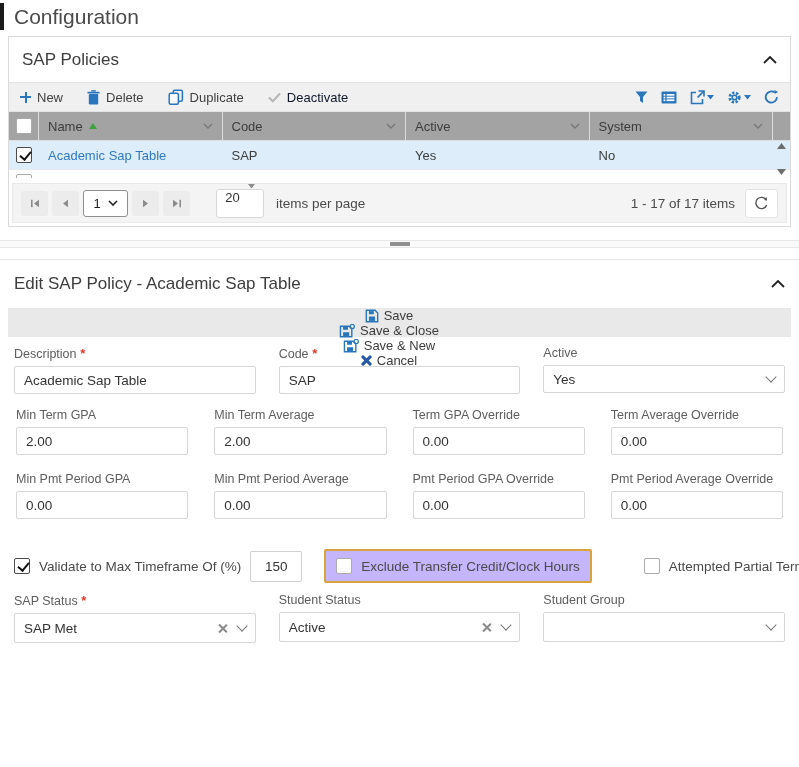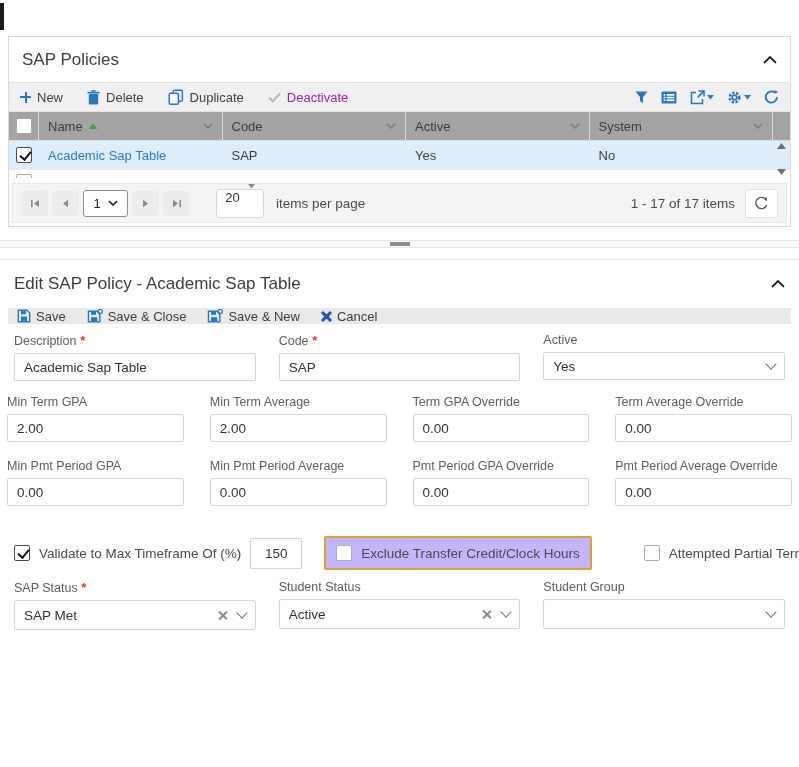--- a/index.html
+++ b/index.html
@@ -15,21 +15,21 @@
 
   
   .panel-grid{ margin:3px 8px 0 8px; border:1px solid #dadada; background:#fff; }
   .panel-head{ display:flex; align-items:center; justify-content:space-between; padding:0 13px; height:45px; }
   .panel-title{ font-size:17px; font-weight:400; color:#3d3d3d; }
   .collapse-btn{ cursor:pointer; display:flex; align-items:center; }
 
   .grid-toolbar{ height:30px; background:#f0f0f0; border-top:1px solid #e3e3e3; border-bottom:1px solid #e3e3e3;
     display:flex; align-items:center; padding:0 11px; }
   .tb-btn{ display:flex; align-items:center; gap:6px; font-size:13px; color:#3f3f3f; margin-right:24px; cursor:pointer; }
-  .tb-btn.disabled{ color:#a21caf; cursor:default; }
+  .tb-btn.disabled{ color:#0f172a; cursor:default; }
   .plus-icon{ position:relative; width:11px; height:11px; }
   .plus-icon::before,.plus-icon::after{ content:""; position:absolute; background:#2a76bc; }
   .plus-icon::before{ left:4.5px; top:0; width:2px; height:11px; }
   .plus-icon::after{ left:0; top:4.5px; width:11px; height:2px; }
   .tb-right{ margin-left:auto; display:flex; align-items:center; gap:13px; }
   .icon-btn{ display:flex; align-items:center; gap:2px; cursor:pointer; }
 
   
   .grid-header{ display:flex; height:29px; border-bottom:1px solid #dedede; background:#a3a3a3; }
   .gh-cb{ width:30px; display:flex; align-items:center; justify-content:center; border-right:1px solid #ddd; }
@@ -69,27 +69,27 @@
   .pg-refresh{ width:33px; height:29px; background:#fff; border:1px solid #e3e3e3; border-radius:3px;
     margin-left:10px; display:flex; align-items:center; justify-content:center; cursor:pointer; }
 
   
   .splitter{ margin-top:13px; height:8px; background:#fafafa; border-top:1px solid #e7e7e7; border-bottom:1px solid #e7e7e7; position:relative; cursor:row-resize; }
   .splitter-handle{ position:absolute; left:50%; top:1px; transform:translateX(-50%); width:20px; height:4px; background:#8f8f8f; }
 
   
   .panel-edit{ margin-top:11px; border-top:1px solid #e5e5e5; background:#fff; }
   .panel-edit .panel-head{ height:48px; padding:0 14px; }
-  .edit-toolbar{ margin:0 8px; height:16px; background:#e9e9e9; display:flex; align-items:center; padding:0 9px; }
+  .edit-toolbar{ margin:0 8px; height:29px; background:#e9e9e9; display:flex; align-items:center; padding:0 9px;flex-direction:column; }
   .ed-btn{ display:flex; align-items:center; gap:5px; font-size:13px; color:#3c3c3c; margin-right:21px; cursor:pointer; }
 
   
   .form{ padding-top:9px; }
   .frow{ display:grid; grid-template-columns:1fr 1fr 1fr; column-gap:23px; padding:0 14px; margin-bottom:14px; }
-  .frow4{ display:grid; grid-template-columns:repeat(4,1fr); column-gap:26px; padding:0 7px; margin-bottom:17px; }
+  .frow4{ display:grid; grid-template-columns:repeat(4,1fr); column-gap:26px; padding:0 16px; margin-bottom:17px; }
   .fld-label{ font-size:12.5px; color:#5d5d5d; margin-bottom:5px; white-space:nowrap; }
   .req::after{ content:" *"; color:#e0392b; font-weight:700; font-size:13px; }
   .txt-input{ width:100%; height:28px; border:1px solid #d6d6d6; border-radius:2px; padding:0 9px;
     font-size:13.5px; color:#333; font-family:inherit; background:#fff; outline:none; }
   .txt-input.num{ text-align:left; }
   .txt-input:disabled{ background:#ececec; border-color:#e0e0e0; }
   .combo{ height:30px; border:1px solid #d6d6d6; border-radius:2px; display:flex; align-items:center;
     padding:0 9px; gap:10px; background:#fff; cursor:pointer; }
   .combo .val{ flex:1; font-size:13.5px; color:#333; white-space:nowrap; overflow:hidden; }
   .x-icon{ position:relative; width:11px; height:11px; flex:none; cursor:pointer; }
@@ -115,20 +115,21 @@
     transform:rotate(45deg); margin-top:-4px; flex:none; }
   svg{ display:block; }
 </style>
 </head>
 <body>
 
 <div class="app">
 
   <div class="page-head">
     <span class="accent-bar"></span>
+    <h1 class="page-title">Configuration</h1>
   </div>
 
   <section class="panel-grid">
     <div class="panel-head">
       <h2 class="panel-title">SAP Policies</h2>
       <span class="collapse-btn">
         <span>
           <svg width="14" height="8" viewBox="0 0 14 8">
               <path d="M1 7 L7 1 L13 7" fill="none" stroke="#222" stroke-width="1.8"></path>
             </svg>

